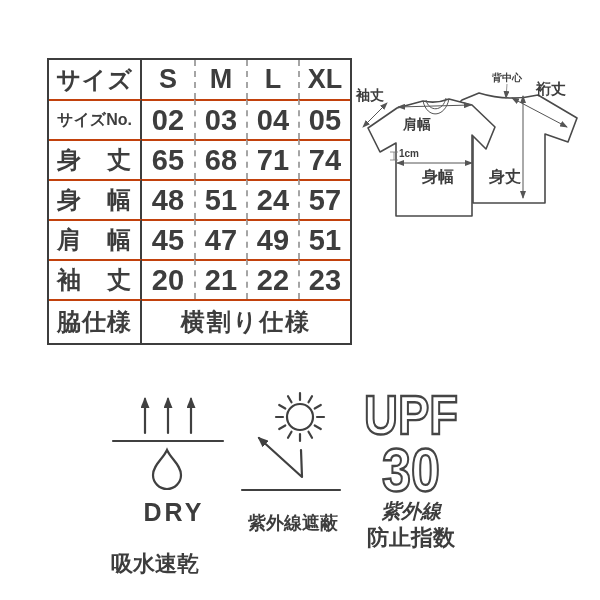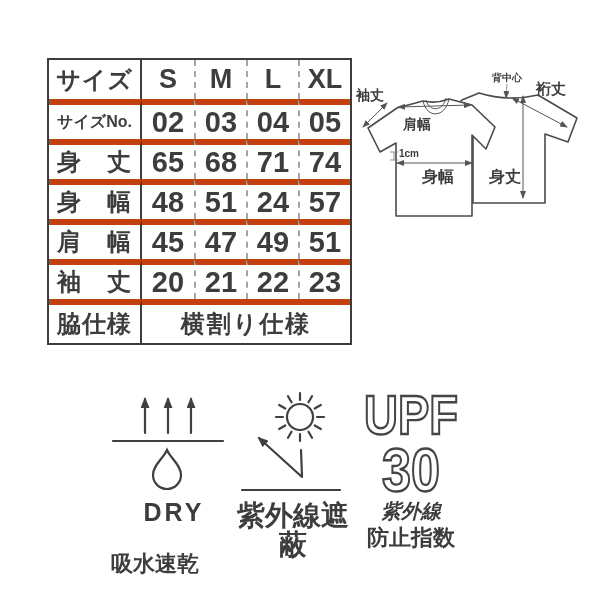--- a/index.html
+++ b/index.html
@@ -6,21 +6,21 @@
   .canvas{position:relative;width:600px;height:600px;background:#ffffff;overflow:hidden;
           font-family:"Liberation Sans","DejaVu Sans",sans-serif;color:#3d3d3d;}
 
   
   .size-table{position:absolute;left:23px;top:58px;width:305px;height:287px;
     border:2px solid #3d3d3d;box-sizing:border-box;display:grid;
     grid-template-columns:93px 1fr 1fr 1fr 1fr;
     grid-template-rows:39px 40px 40px 40px 40px 40px 1fr;background:#fff;margin-left:24px;}
   .cell{display:flex;align-items:center;justify-content:center;box-sizing:border-box;
         white-space:nowrap;overflow:hidden;}
-  .bt{border-top:6px solid #c2410c;}
+  .bt{border-top:2px solid #c2410c;}
   .c-label{border-right:2px solid #3d3d3d;font-size:24px;font-weight:600;letter-spacing:1px;}
   .c-label.small{font-size:16px;letter-spacing:0;}
   .hdr{font-size:27px;font-weight:600;}
   .num{font-size:29px;font-weight:600;}
   .dash{border-left:2px dashed #a5a5a5;}
   .span4{grid-column:2/6;font-size:24px;font-weight:600;letter-spacing:2px;}
 
   
   .diagram{position:absolute;left:345px;top:52px;}
   .diagram text{font-family:"Liberation Sans","DejaVu Sans",sans-serif;fill:#3d3d3d;font-weight:bold;}
@@ -147,21 +147,21 @@
         <line x1="47.3" y1="20.5" x2="41.2" y2="17"></line>
         <line x1="53.5" y1="14.3" x2="50" y2="8.2"></line>
         <line x1="62" y1="12" x2="62" y2="5"></line>
         <line x1="70.5" y1="14.3" x2="74" y2="8.2"></line>
         <line x1="76.7" y1="20.5" x2="82.8" y2="17"></line>
       </g>
     </g>
     <path class="ic" stroke-linejoin="round" d="M63,62 L64,89 L21,50" marker-end="url(#ahu)"></path>
     <line class="ic" x1="4" y1="102" x2="102" y2="102" stroke-width="2.6"></line>
   </svg>
-  <div class="feat-label" style="left:225px;top:501px;width:136px;font-size:28px;">紫外線遮蔽</div>
+  <div class="feat-label" style="left:225px;top:514px;width:136px;font-size:18px;">紫外線遮蔽</div>
 
   <svg class="icon-svg" style="left:356px;top:386px;" width="110" height="112" viewBox="0 0 110 112">
     <g font-family="&quot;Liberation Sans&quot;,&quot;DejaVu Sans&quot;,sans-serif" font-weight="bold" fill="#ffffff" stroke="#454545" stroke-width="2.4">
       <text x="8" y="48" font-size="56" textLength="94" lengthAdjust="spacingAndGlyphs">UPF</text>
       <text x="26" y="105" font-size="62" textLength="58" lengthAdjust="spacingAndGlyphs">30</text>
     </g>
   </svg>
   <div class="feat-label" style="left:356px;top:501px;width:110px;font-size:20px;font-style:italic;">紫外線</div>
   <div class="feat-label" style="left:350px;top:526px;width:122px;font-size:22px;">防止指数</div>
 

